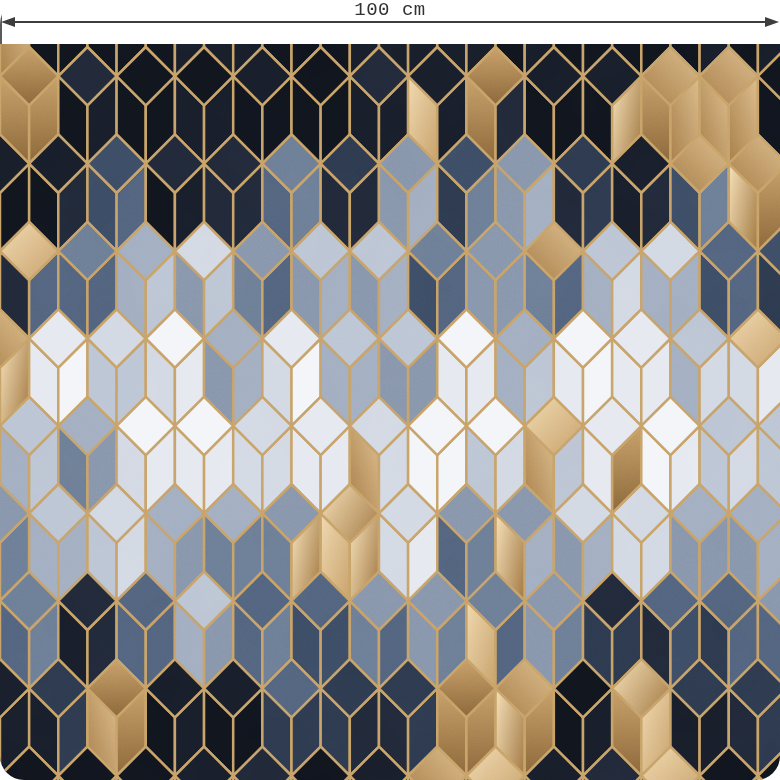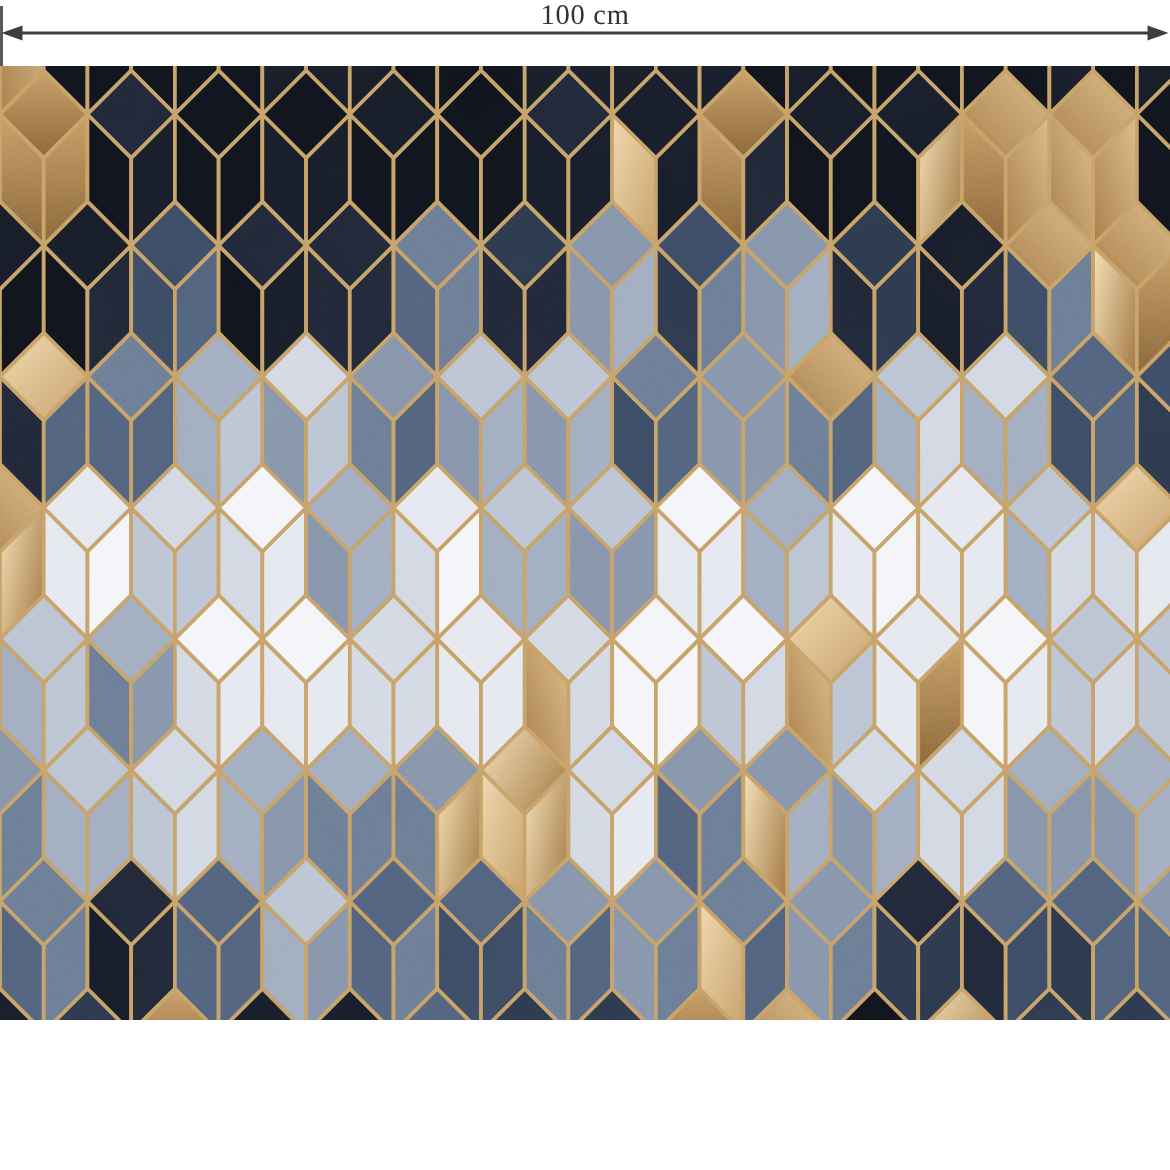--- a/index.html
+++ b/index.html
@@ -1,19 +1,20 @@
 <!DOCTYPE html>
 <html style="--hline: #3d3d3d; --htext: #323232; --bg: #ffffff;"><head>
 <meta charset="utf-8">
 <style>
   html,body{margin:0;padding:0;background:#fff;}
   .stage{
-    position:relative;width:780px;height:680px;overflow:hidden;
+    position:relative;width:780px;height:780px;overflow:hidden;
     background:var(--bg,#fff);
-    font-family:Liberation Serif, serif;
+    font-family:Liberation Mono, monospace;
+    border-radius:24px;
   }
   
   .dim{position:absolute;top:0;left:0;width:780px;height:44px;}
   .dim-label{
     position:absolute;top:0;left:0;right:0;text-align:center;
     font-size:19px;line-height:21px;color:var(--htext,#323232);
     letter-spacing:0.5px;
   }
   .dim-line{
     position:absolute;top:21px;left:4px;right:4px;height:2px;

